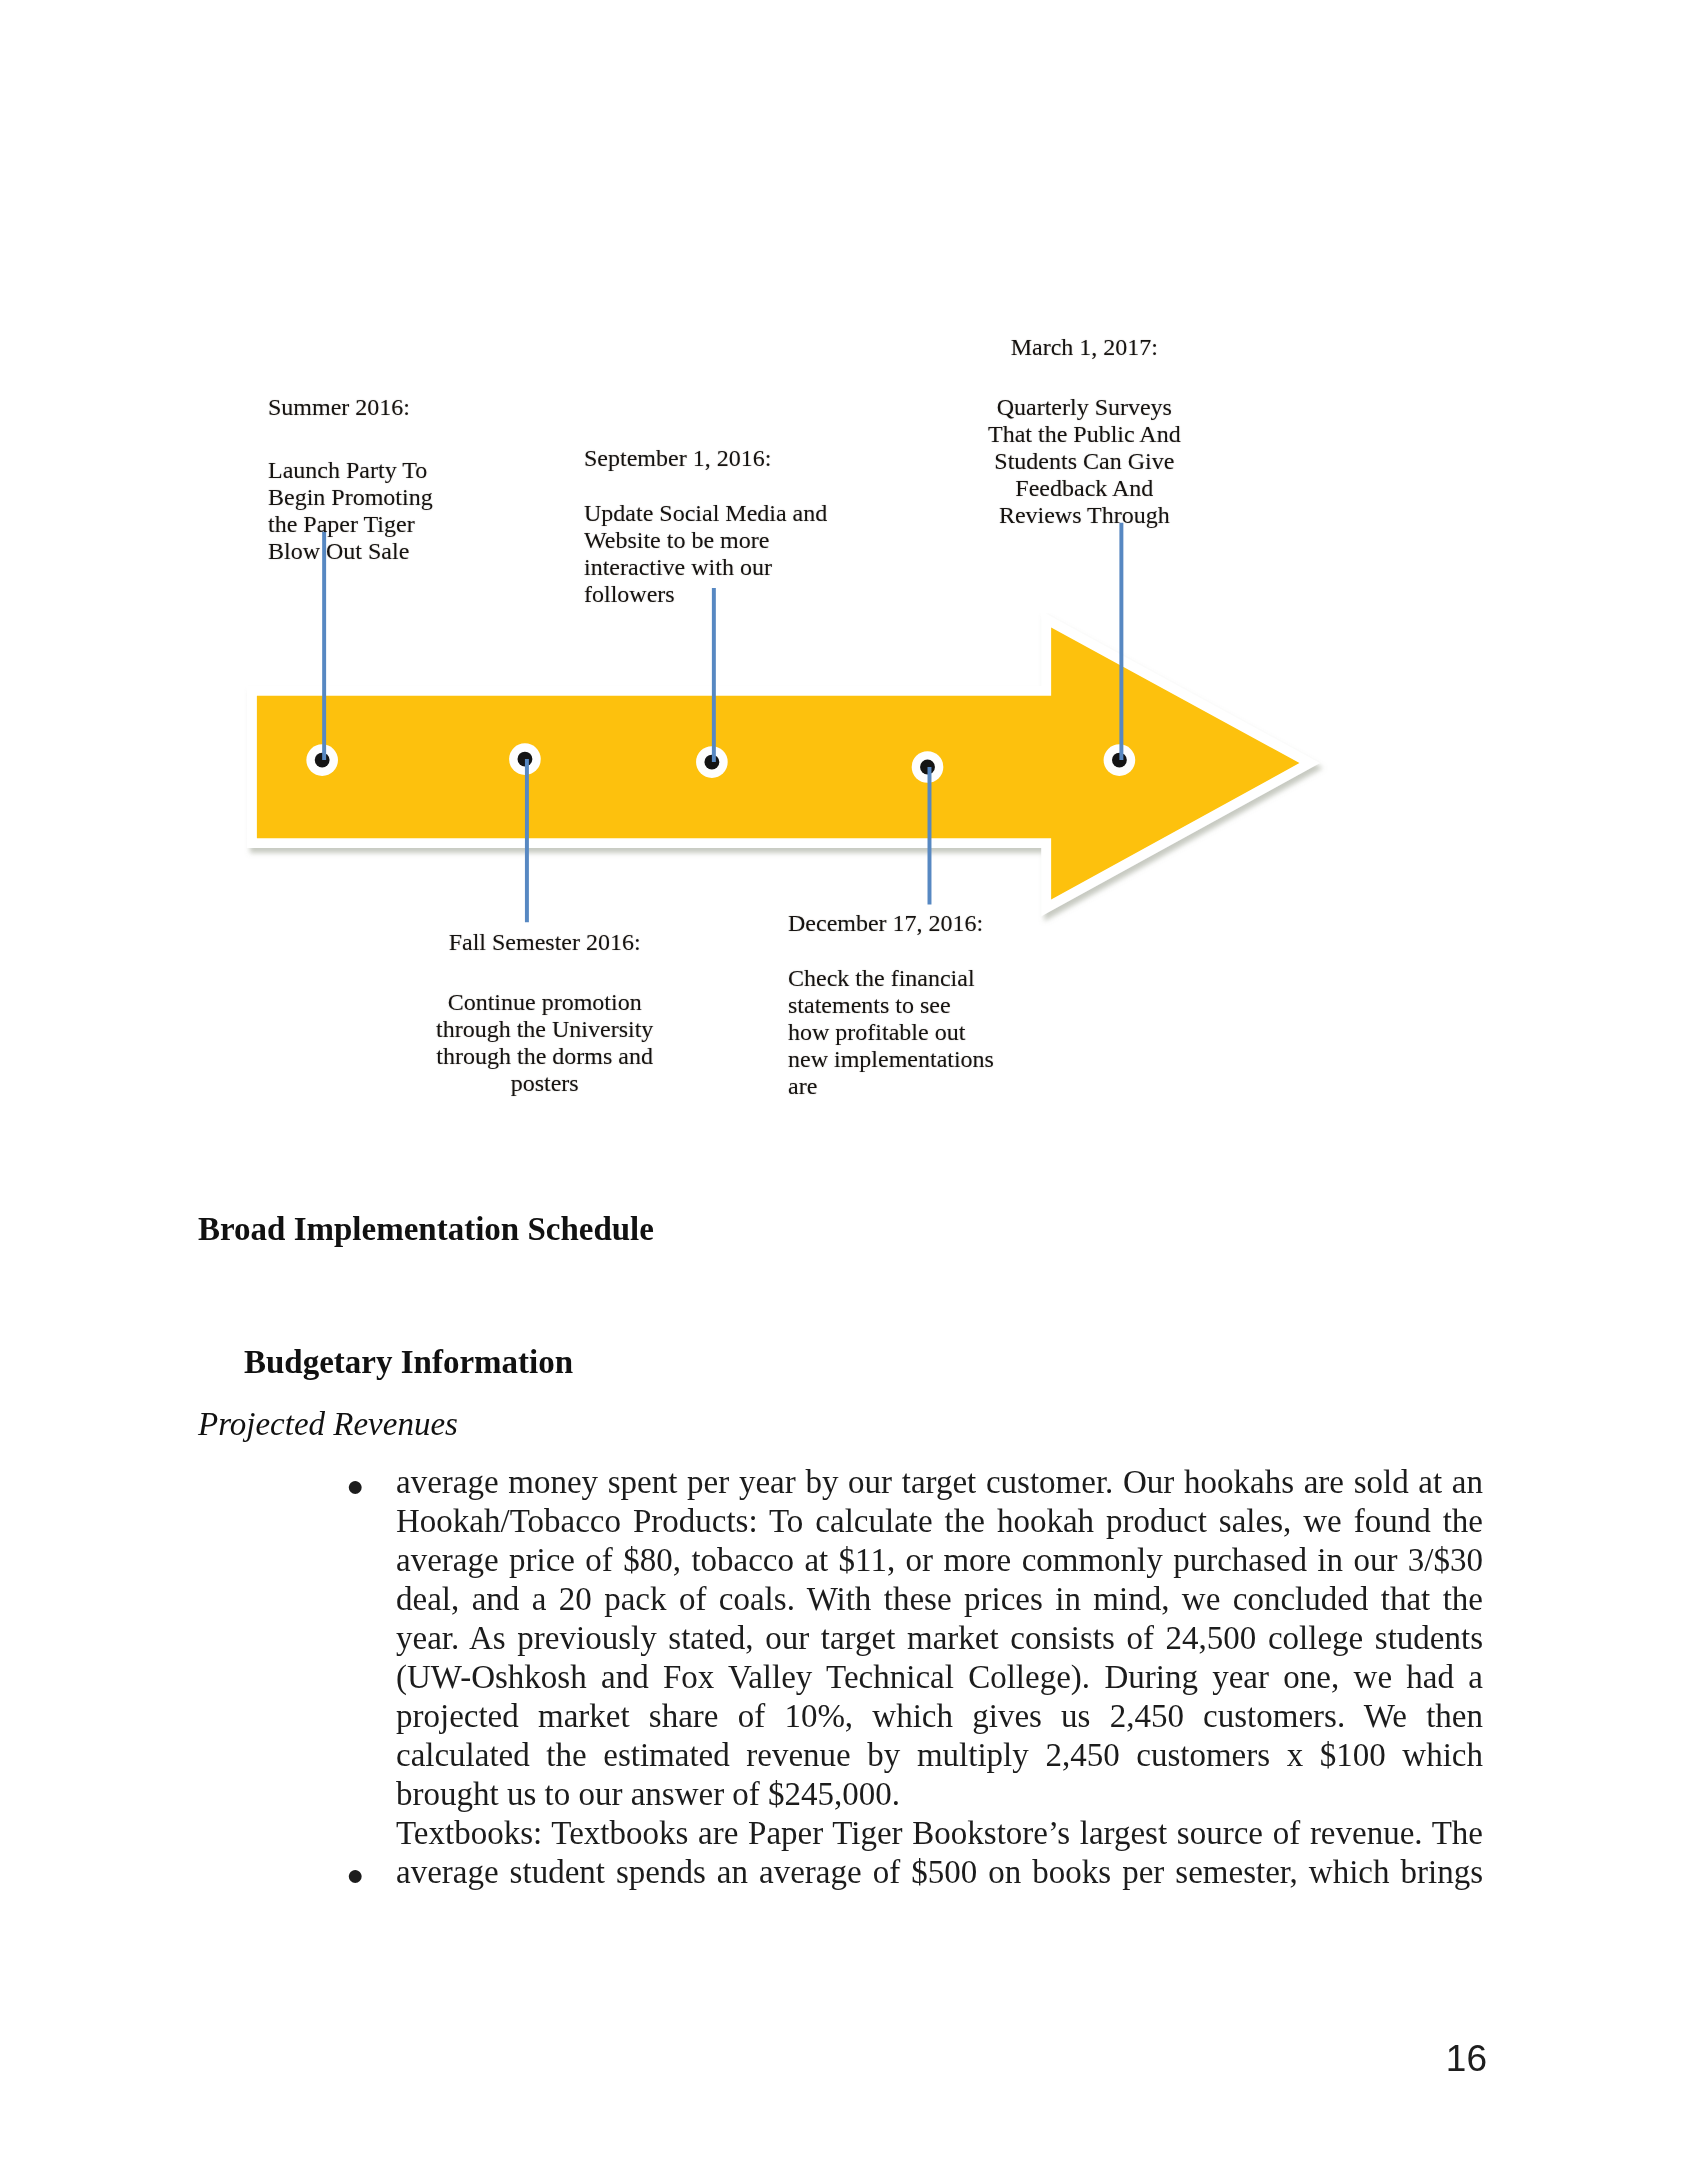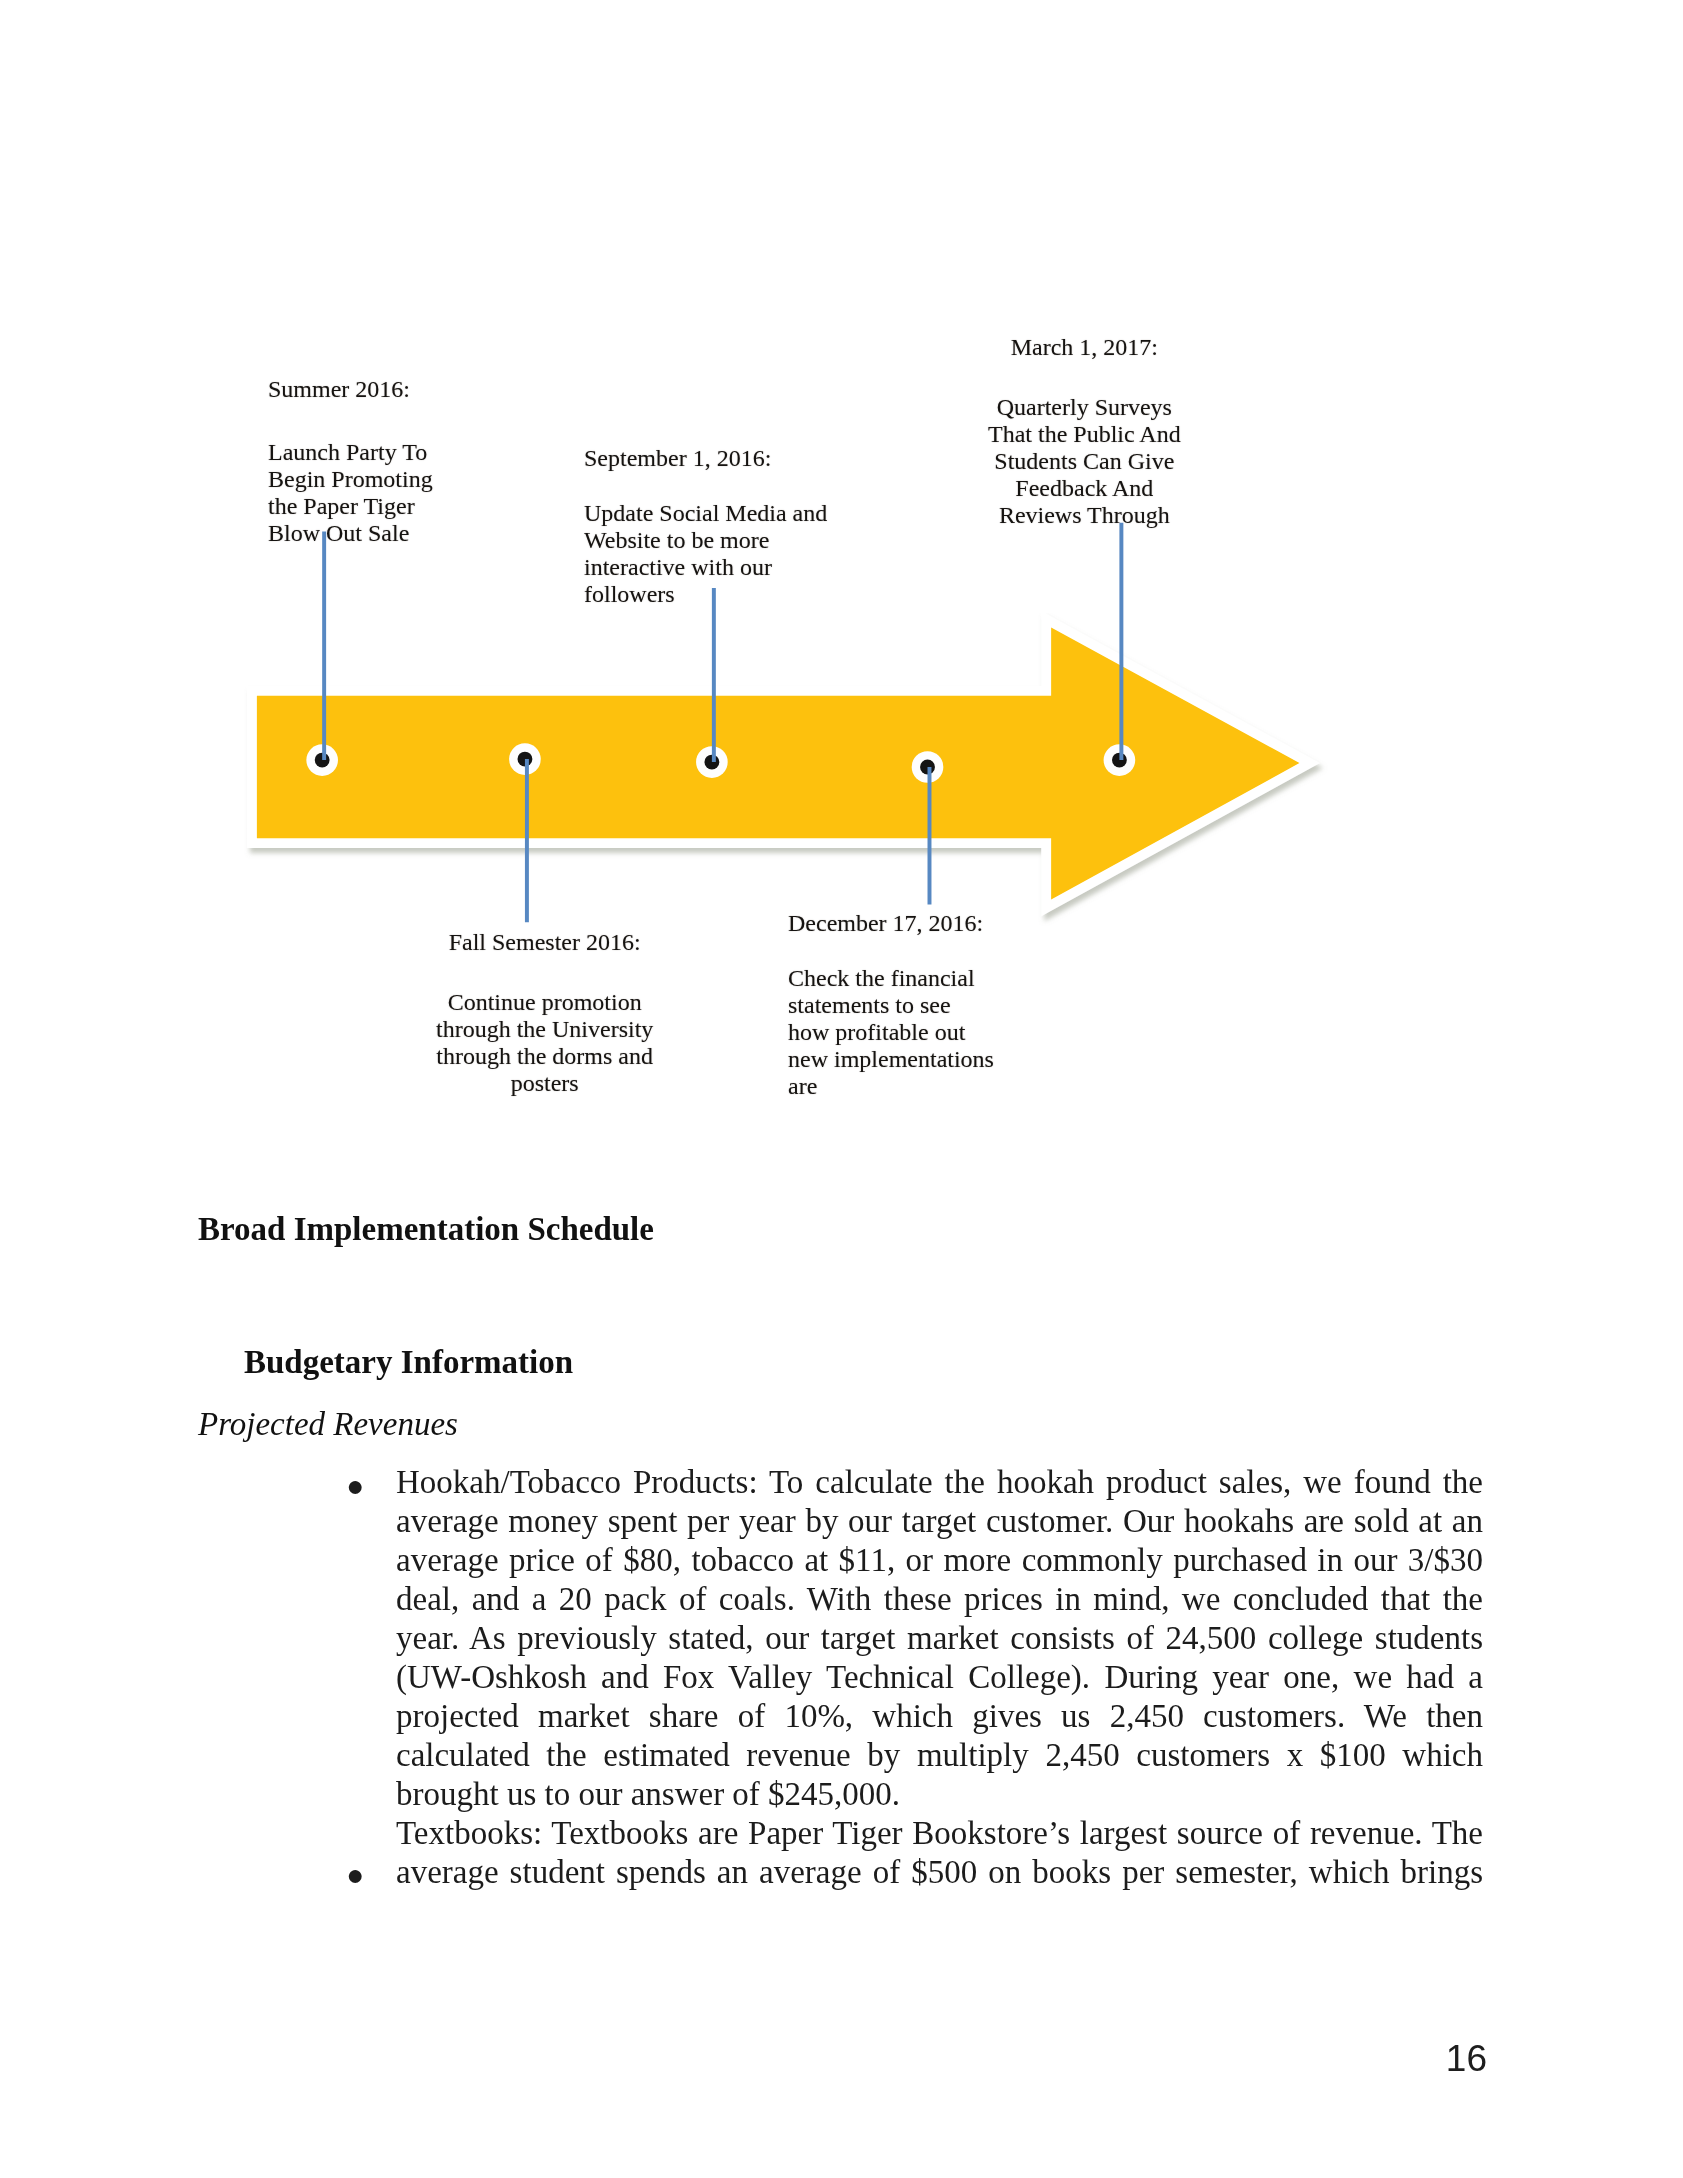--- a/index.html
+++ b/index.html
@@ -12,21 +12,21 @@
     overflow: hidden;
   }
   
   .figure { position: absolute; left: 0; top: 0; width: 1683px; height: 1188px;
             filter: blur(0.5px); }
   .fig-svg { position: absolute; left: 198px; top: 495px; width: 1188px; height: 455px; }
   .tl-label { position: absolute; font-family: "Liberation Serif", serif;
               font-size: 24px; line-height: 27px; color: #151311; white-space: nowrap;
               text-shadow: 0 0 1.2px rgba(45,25,5,0.38); }
   .tl-label .tl-body div { min-height: 27px; }
-  #tl-summer    { left: 268px;  top: 376px; }
+  #tl-summer    { left: 268px;  top: 394px; }
   #tl-summer    .tl-body { margin-top: 36px; }
   #tl-september { left: 584px;  top: 445px; }
   #tl-september .tl-body { margin-top: 28px; }
   #tl-march     { left: 988px; top: 334px; text-align: center; }
   #tl-march     .tl-body { margin-top: 33px; }
   #tl-fall      { left: 436px;  top: 929px; text-align: center; }
   #tl-fall      .tl-body { margin-top: 33px; }
   #tl-december  { left: 788px;  top: 910px; }
   #tl-december  .tl-body { margin-top: 28px; }
   
@@ -147,22 +147,22 @@
 
 <div class="h-bold" id="h-schedule">Broad Implementation Schedule</div>
 <div class="h-bold" id="h-budget">Budgetary Information</div>
 <div id="h-revenues">Projected Revenues</div>
 
 <span class="bullet-glyph" id="bullet-1">●</span>
 <span class="bullet-glyph" id="bullet-2">●</span>
 
 <div class="body-list">
   <div>
+    <div class="bl">average money spent per year by our target customer. Our hookahs are sold at an</div>
     <div class="bl">Hookah/Tobacco Products: To calculate the hookah product sales, we found the</div>
-    <div class="bl">average money spent per year by our target customer. Our hookahs are sold at an</div>
     <div class="bl">average price of $80, tobacco at $11, or more commonly purchased in our 3/$30</div>
     <div class="bl">deal, and a 20 pack of coals. With these prices in mind, we concluded that the</div>
     <div class="bl">year. As previously stated, our target market consists of 24,500 college students</div>
     <div class="bl">(UW-Oshkosh and Fox Valley Technical College). During year one, we had a</div>
     <div class="bl">projected market share of 10%, which gives us 2,450 customers. We then</div>
     <div class="bl">calculated the estimated revenue by multiply 2,450 customers x $100 which</div>
     <div class="bl last">brought us to our answer of $245,000.</div>
   </div>
   <div>
     <div class="bl">Textbooks: Textbooks are Paper Tiger Bookstore’s largest source of revenue. The</div>

